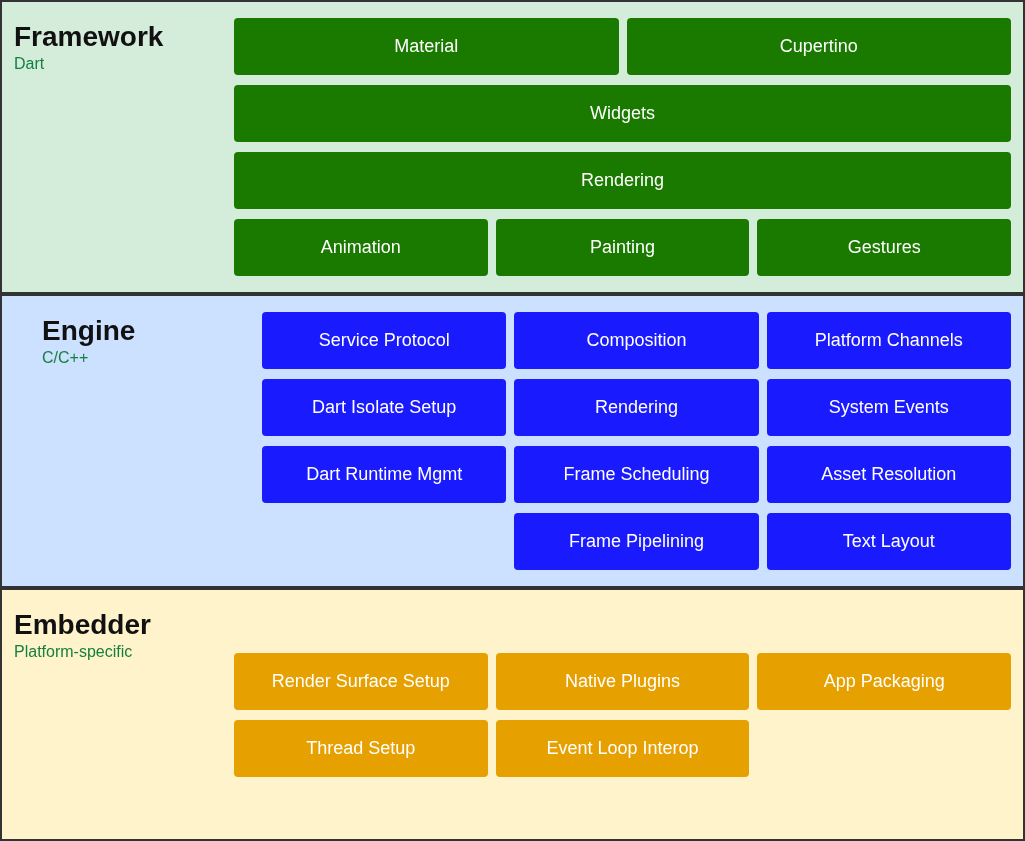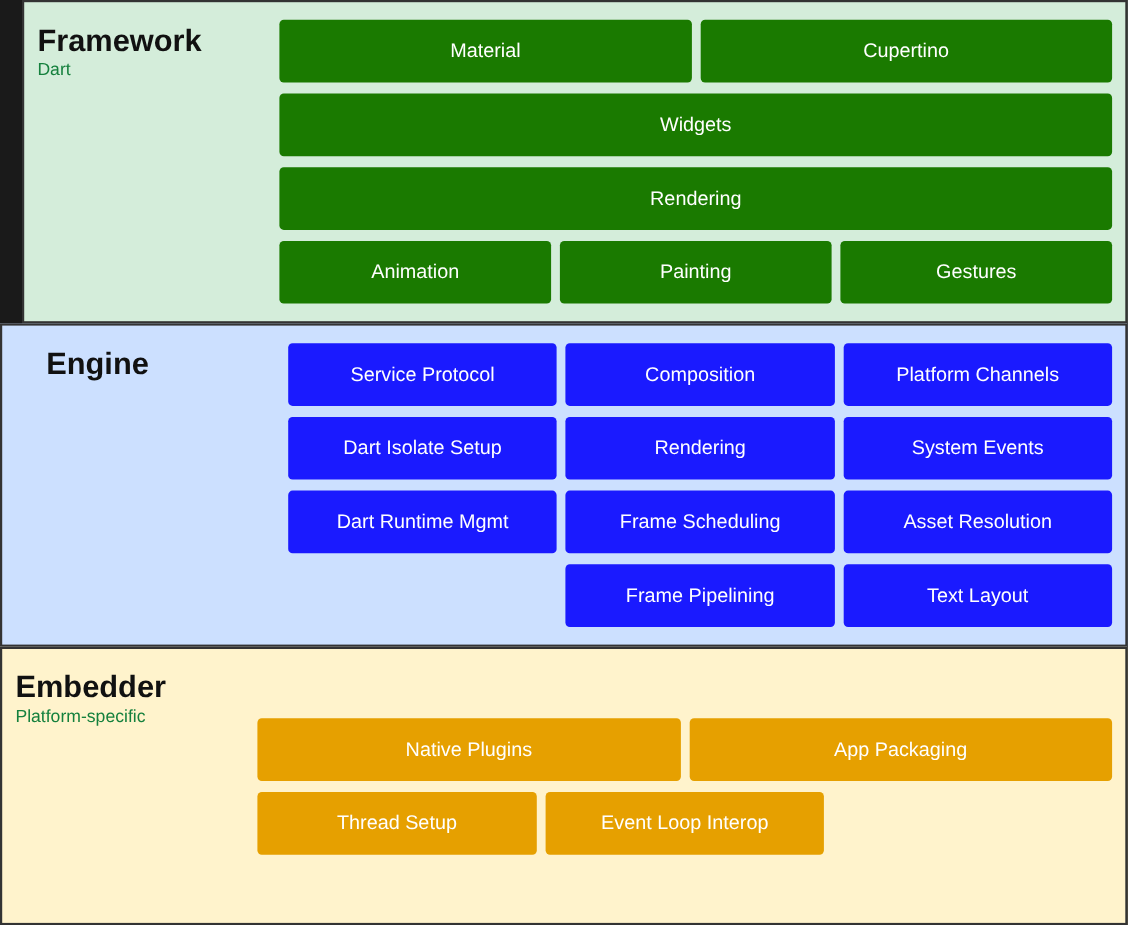--- a/index.html
+++ b/index.html
@@ -67,21 +67,20 @@
       color: white;
       display: flex;
       align-items: center;
       justify-content: center;
       cursor: default;
     }
 
     
     .framework-section {
       background-color: #d4edda;
-      margin-left: 20px;
     }
     .framework-cell {
       background-color: #1a7a00;
     }
 
     
     .engine-section {
       background-color: #cce0ff;
       padding-left: 40px;
     }
@@ -125,20 +124,21 @@
       <div class="cell framework-cell">Painting</div>
       <div class="cell framework-cell">Gestures</div>
     </div>
 
   </div>
 </div>
 
 <div class="section engine-section">
   <div class="section-label">
     <span class="section-title">Engine</span>
+    <span class="section-subtitle">C/C++</span>
   </div>
   <div class="section-content">
 
     <div class="row">
       <div class="cell engine-cell">Service Protocol</div>
       <div class="cell engine-cell">Composition</div>
       <div class="cell engine-cell">Platform Channels</div>
     </div>
 
     <div class="row">
@@ -162,20 +162,21 @@
 </div>
 
 <div class="section embedder-section">
   <div class="section-label">
     <span class="section-title">Embedder</span>
     <span class="section-subtitle">Platform-specific</span>
   </div>
   <div class="section-content">
 
     <div class="row">
+      <div class="cell embedder-cell">Render Surface Setup</div>
       <div class="cell embedder-cell">Native Plugins</div>
       <div class="cell embedder-cell">App Packaging</div>
     </div>
 
     <div class="row">
       <div class="cell embedder-cell">Thread Setup</div>
       <div class="cell embedder-cell">Event Loop Interop</div>
       <div class="cell" style="background:transparent;"></div>
     </div>
   </div>

